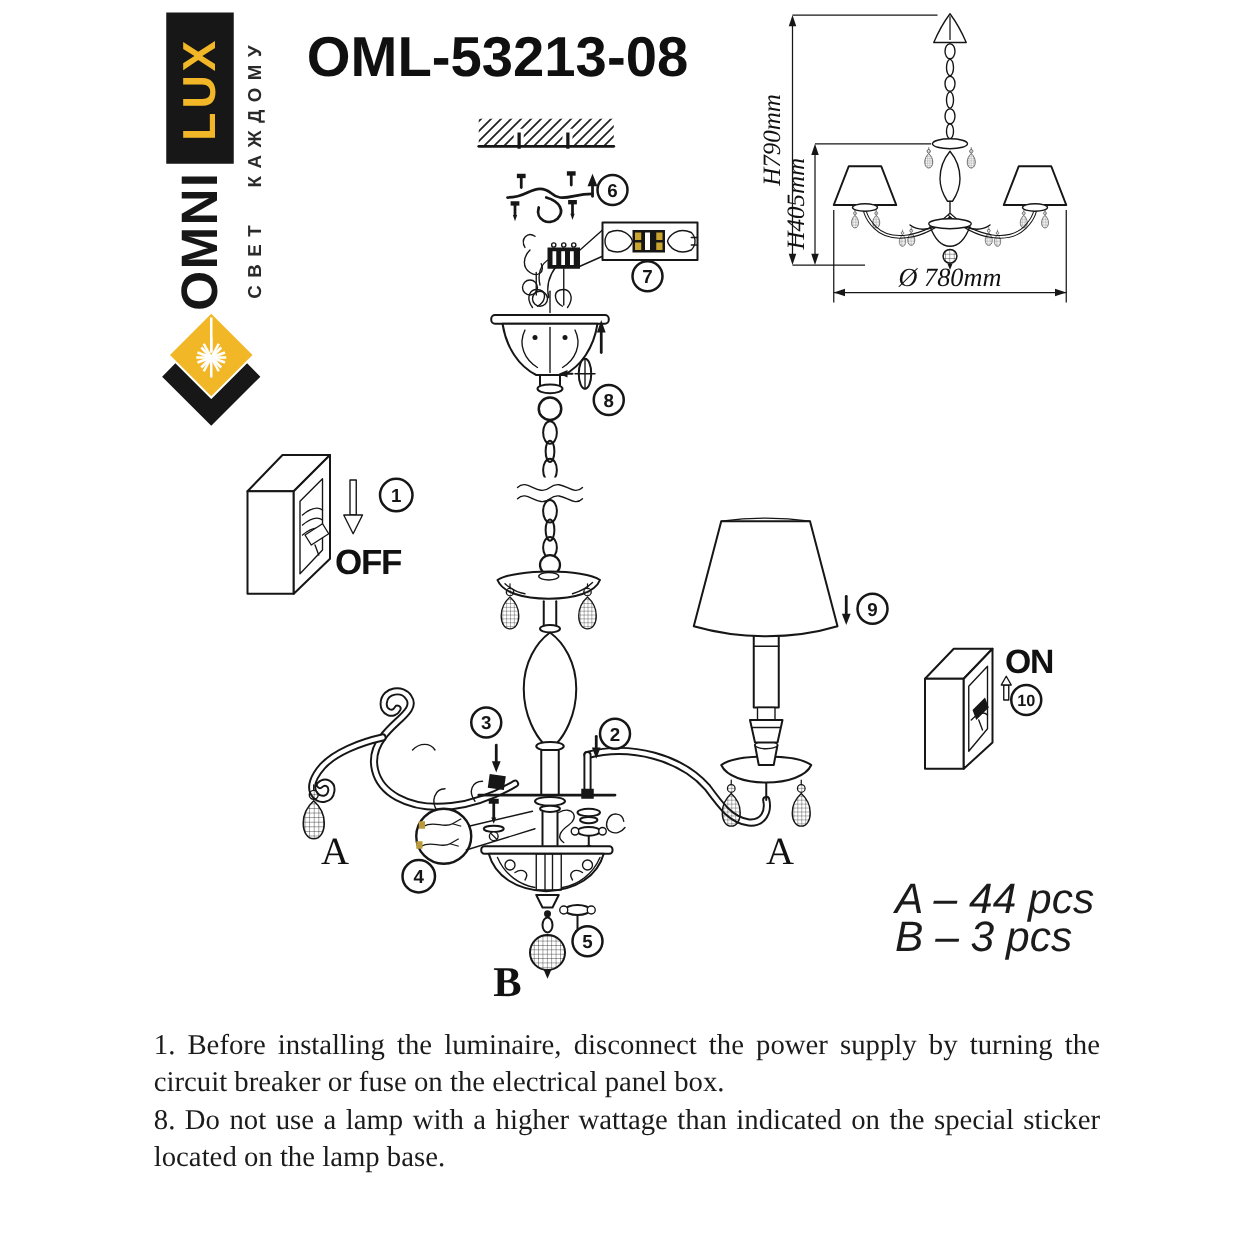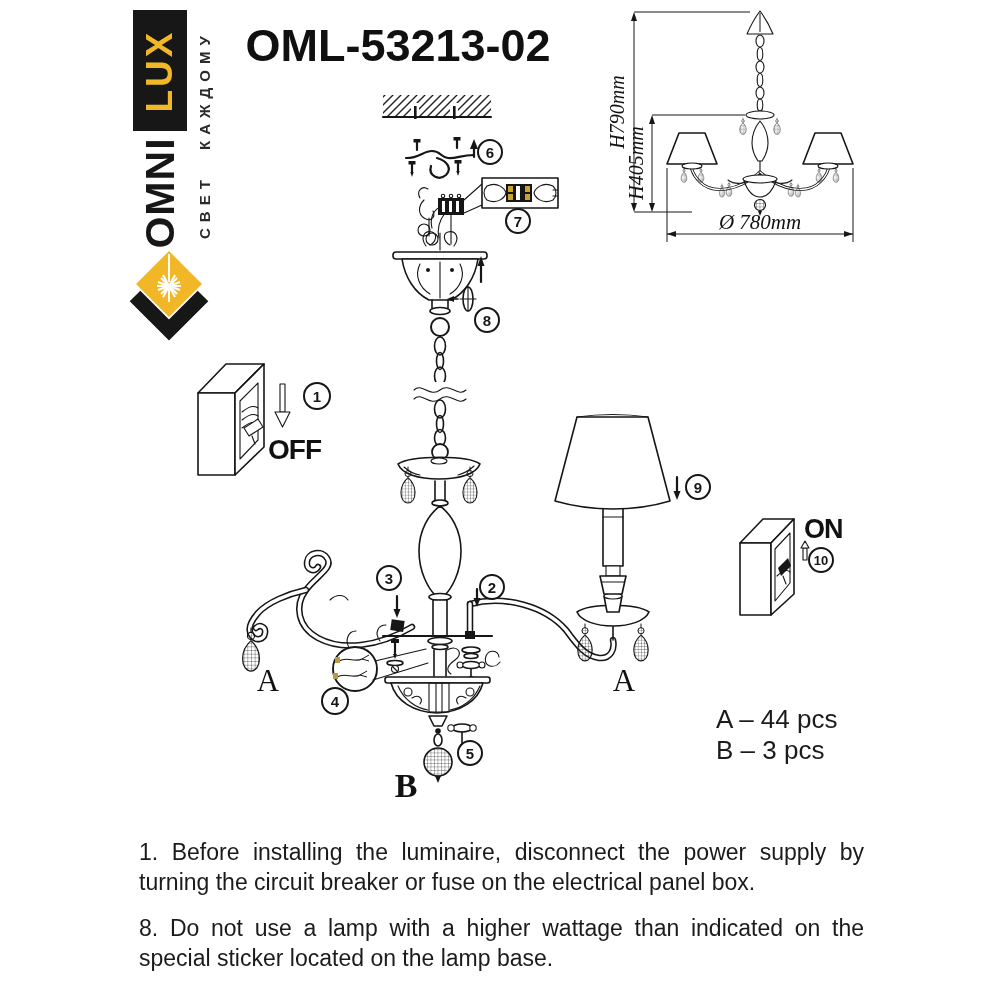--- a/index.html
+++ b/index.html
@@ -44,23 +44,23 @@
   .tubein { fill:none; stroke:#ffffff; stroke-width:3.4; stroke-linecap:round; }
   .mtube   { fill:none; stroke:#161616; stroke-width:3; stroke-linecap:round; }
   .mtubein { fill:none; stroke:#ffffff; stroke-width:1.3; stroke-linecap:round; }
   .badge circle { fill:#fff; stroke:#161616; stroke-width:2; }
   .badge text { font:bold 15px "Liberation Sans", sans-serif; fill:#161616; text-anchor:middle; }
   .dim { font:italic 20px "Liberation Serif", serif; fill:#111; text-anchor:middle; }
   .plabel { font:31px "Liberation Serif", serif; fill:#111; text-anchor:middle; }
   .plabelB { font:bold 34px "Liberation Serif", serif; fill:#111; text-anchor:middle; }
   .sw { font:bold 27px "Liberation Sans", sans-serif; fill:#111; letter-spacing:-1px; }
   
-  .pcs { position:absolute; left:716px; top:704px; font-size:26px; line-height:31px; color:#1b1b1b; }
+  .pcs { position:absolute; left:716px; top:704px; font-size:34px; line-height:31px; color:#1b1b1b;font-style:italic; }
   .instructions { position:absolute; left:123px; top:821px; width:757px; font-size:23px; line-height:30px; color:#1b1b1b; }
-  .instructions p { margin:16px; text-align:justify; }
+  .instructions p { margin:0; text-align:justify;font-family:Liberation Serif, serif; }
 </style>
 </head>
 <body>
 
 <div class="page">
 
   <div class="lux-box">
     <span class="vtxt">LUX</span>
   </div>
   <div class="omni">
@@ -78,21 +78,21 @@
       <line x1="41" y1="46" x2="65" y2="46"></line>
       <line x1="45" y1="38" x2="61" y2="54"></line>
         <line x1="45" y1="54" x2="61" y2="38"></line>
       <line x1="47" y1="35" x2="59" y2="57"></line>
         <line x1="47" y1="57" x2="59" y2="35"></line>
       <line x1="42" y1="42" x2="64" y2="50"></line>
         <line x1="42" y1="50" x2="64" y2="42"></line>
     </g>
   </svg>
 
-  <div class="title">OML-53213-02</div>
+  <div class="title">OML-53213-08</div>
 
   <svg class="art" width="1000" height="820" viewBox="0 0 1000 820">
     <defs>
       <pattern id="hatch" width="8" height="8" patternUnits="userSpaceOnUse">
         <path d="M0,8 L8,0 M-2,2 L2,-2 M6,10 L10,6" stroke="#222" stroke-width="1.4" fill="none"></path>
       </pattern>
       <pattern id="xh" width="3.5" height="3.5" patternUnits="userSpaceOnUse">
         <path d="M0,0 H3.5 M0,0 V3.5" stroke="#161616" stroke-width="0.6" fill="none"></path>
       </pattern>
       <g id="drop">

